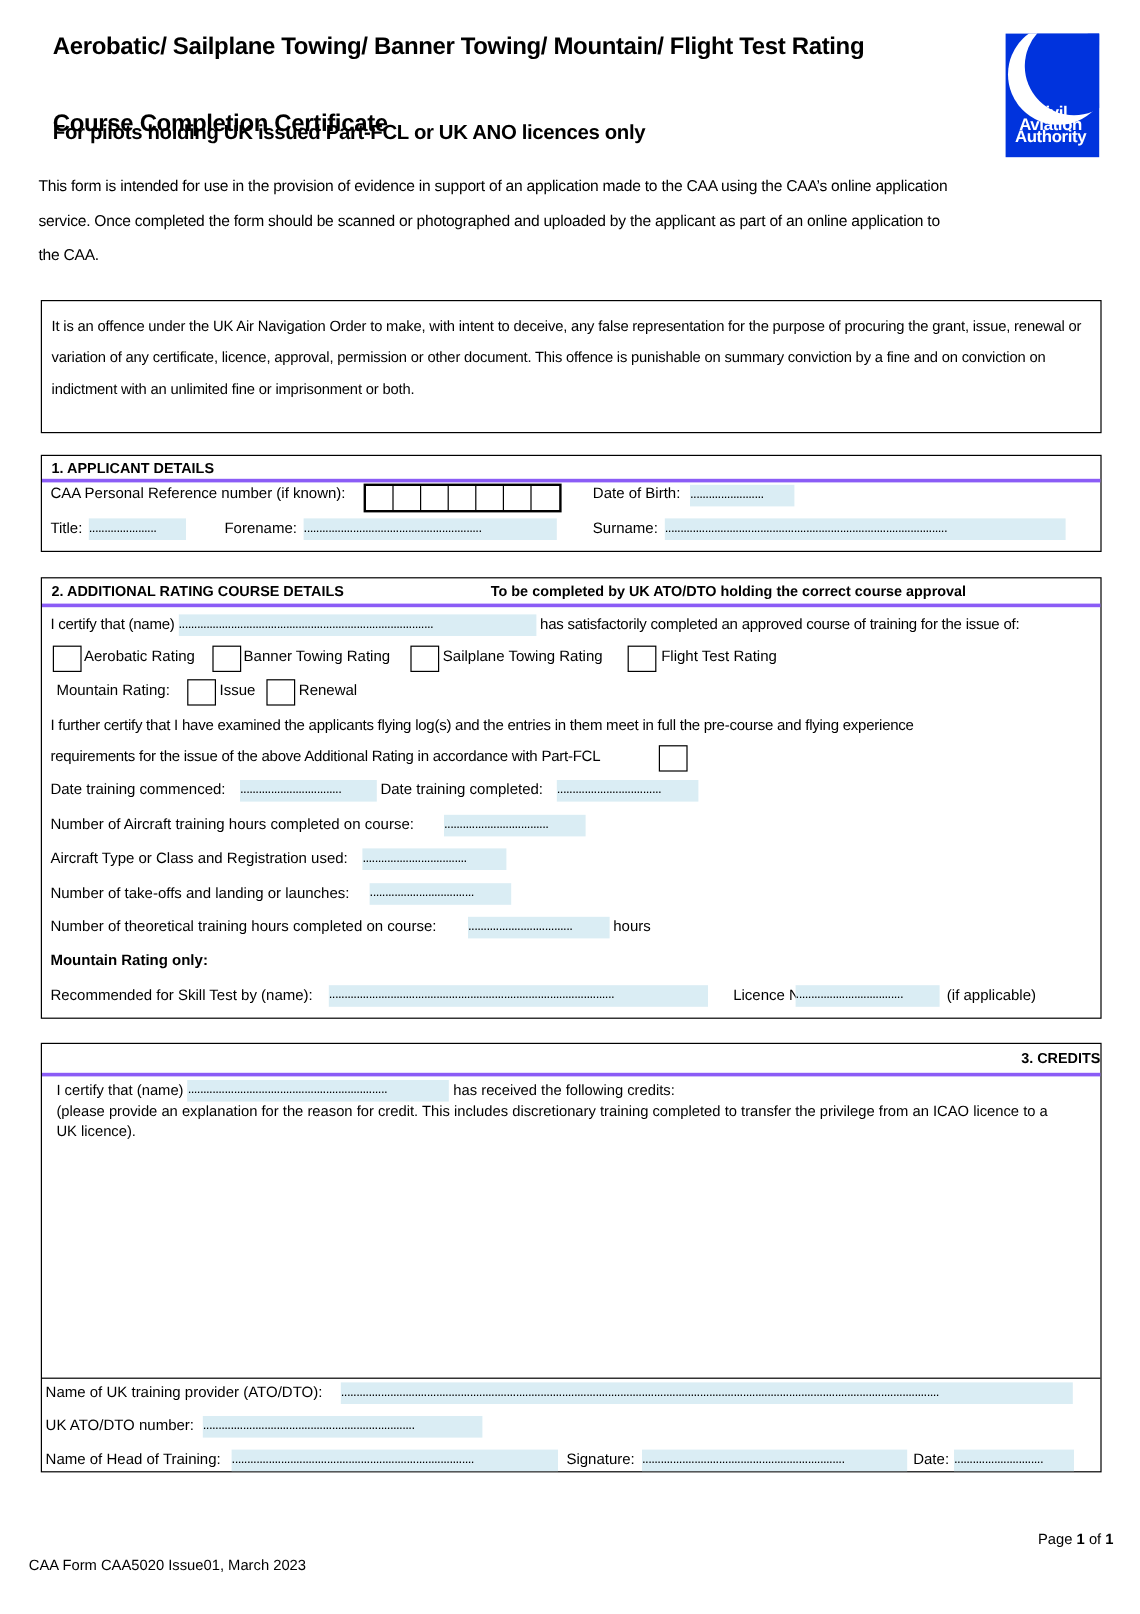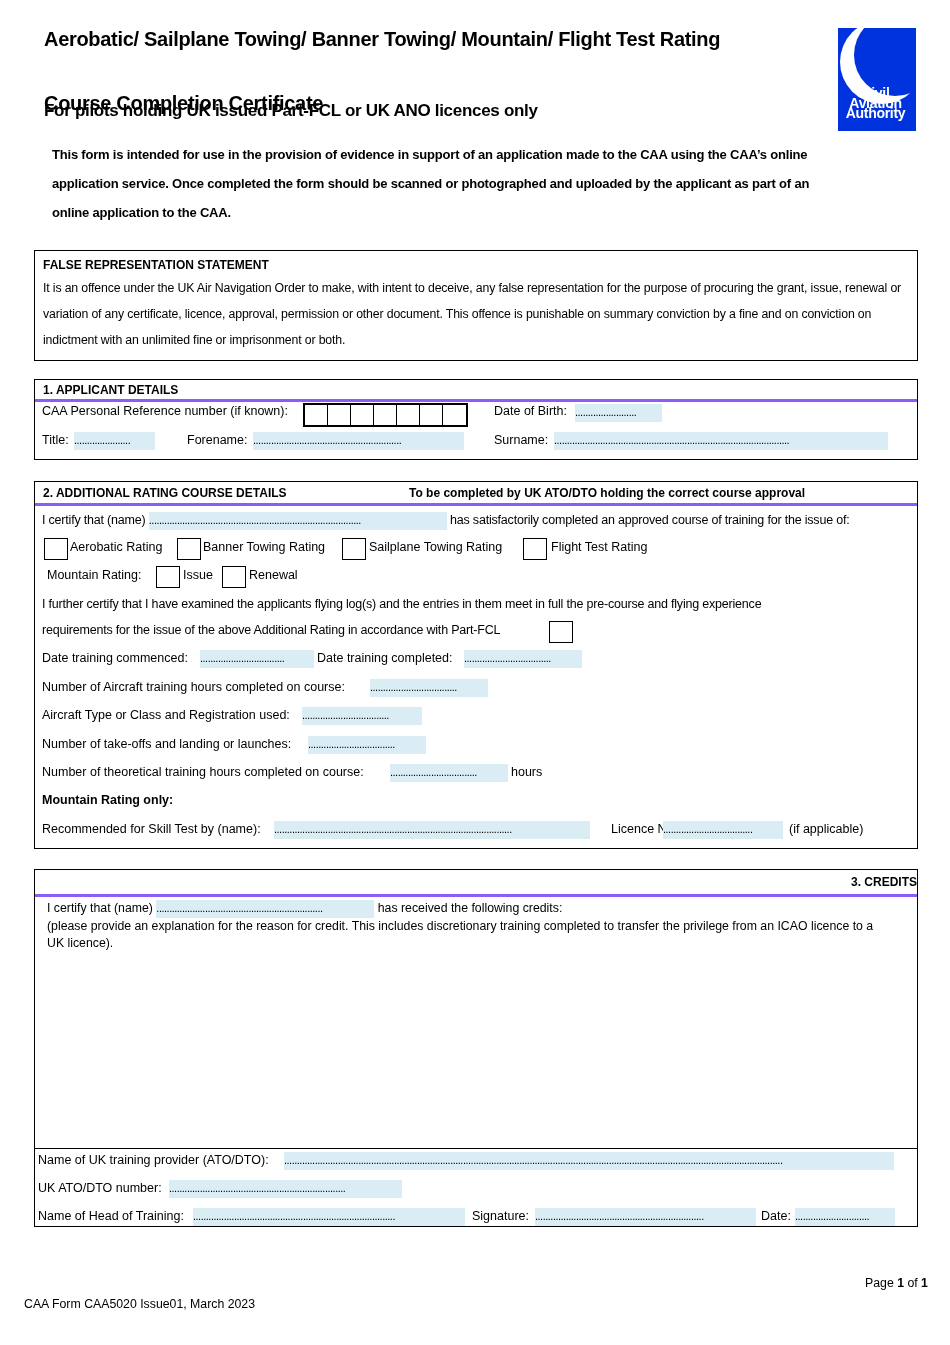--- a/index.html
+++ b/index.html
@@ -2,21 +2,21 @@
 <html><head>
 <meta charset="utf-8">
 <style>
   * { box-sizing: border-box; margin: 0; padding: 0; }
   html, body { width: 950px; height: 1345px; background: #ffffff; }
   body { position: relative; font-family: "Liberation Sans", sans-serif; color: #000; font-size: 12.5px; overflow: hidden; }
   .abs { position: absolute; }
   .title1 { left: 44px; top: 28px; font-size: 20px; font-weight: bold; letter-spacing: -0.3px; white-space: nowrap; }
   .title2 { left: 44px; top: 65px; font-size: 20px; font-weight: bold; letter-spacing: -0.3px; white-space: nowrap; margin-top: 27px; }
   .subtitle { left: 44px; top: 101px; font-size: 17px; font-weight: bold; letter-spacing: -0.3px; white-space: nowrap; }
-  .intro { left: 52px; top: 140px; width: 770px; font-size: 13px; font-weight: bold; line-height: 29px; letter-spacing: -0.2px; }
+  .intro { left: 32px; top: 140px; width: 770px; font-size: 13px; font-weight: normal; line-height: 29px; letter-spacing: -0.2px; }
   .logo { left: 838px; top: 28px; width: 78px; height: 103px; background: #0033dd; overflow: hidden; }
   .logo .moon { position: absolute; left: 2px; top: -8px; width: 84px; height: 84px; border-radius: 50%; background: #ffffff; }
   .logo .moon-cut { position: absolute; left: 16px; top: -14px; width: 82px; height: 82px; border-radius: 50%; background: #0033dd; }
   .logo .logo-text { position: absolute; right: 3px; bottom: 13px; text-align: center; color: #fff; font-size: 14px; font-weight: bold; line-height: 10px; letter-spacing: -0.3px; }
   .box { position: absolute; border: 1px solid #000; }
   .box-head { border-bottom: 3px solid #8b5cf6; font-weight: bold; font-size: 12px; height: 22px; line-height: 21px; padding-left: 8px; position: relative; }
   .txt { position: absolute; white-space: nowrap; font-size: 12.5px; }
   .fill { display: inline-block; background: #daedf4; color: #000; height: 18px; line-height: 17px; vertical-align: middle; overflow: hidden; white-space: nowrap; letter-spacing: -0.5px; font-size: 11px; }
   .cb { display: inline-block; width: 24px; height: 22px; border: 1px solid #000; vertical-align: middle; background: #fff; cursor: pointer; }
   .ref-cells { display: inline-flex; border: 2px solid #000; vertical-align: middle; height: 24px; }
@@ -35,21 +35,20 @@
 <div class="abs logo">
   <div class="moon"></div>
   <div class="moon-cut"></div>
   <div class="logo-text">
     <div>Civil Aviation</div>
     <div>Authority</div>
   </div>
 </div>
 
 <div class="box" style="left:34px; top:250px; width:884px; height:111px; padding:6px 8px;">
-  <div class="bold" style="font-size:12px; line-height:16px;">FALSE REPRESENTATION STATEMENT</div>
   <div style="font-size:12.3px; line-height:26px; margin-top:2px; letter-spacing:-0.15px;">It is an offence under the UK Air Navigation Order to make, with intent to deceive, any false representation for the purpose of procuring the grant, issue, renewal or variation of any certificate, licence, approval, permission or other document. This offence is punishable on summary conviction by a fine and on conviction on indictment with an unlimited fine or imprisonment or both.</div>
 </div>
 
 <div class="box" style="left:34px; top:379px; width:884px; height:81px;">
   <div class="box-head">1. APPLICANT DETAILS</div>
 </div>
 <div class="txt" style="left:42px; top:404px;">CAA Personal Reference number (if known):</div>
 <div class="abs" style="left:303px; top:403px;">
   <div class="ref-cells">
       <span></span>

